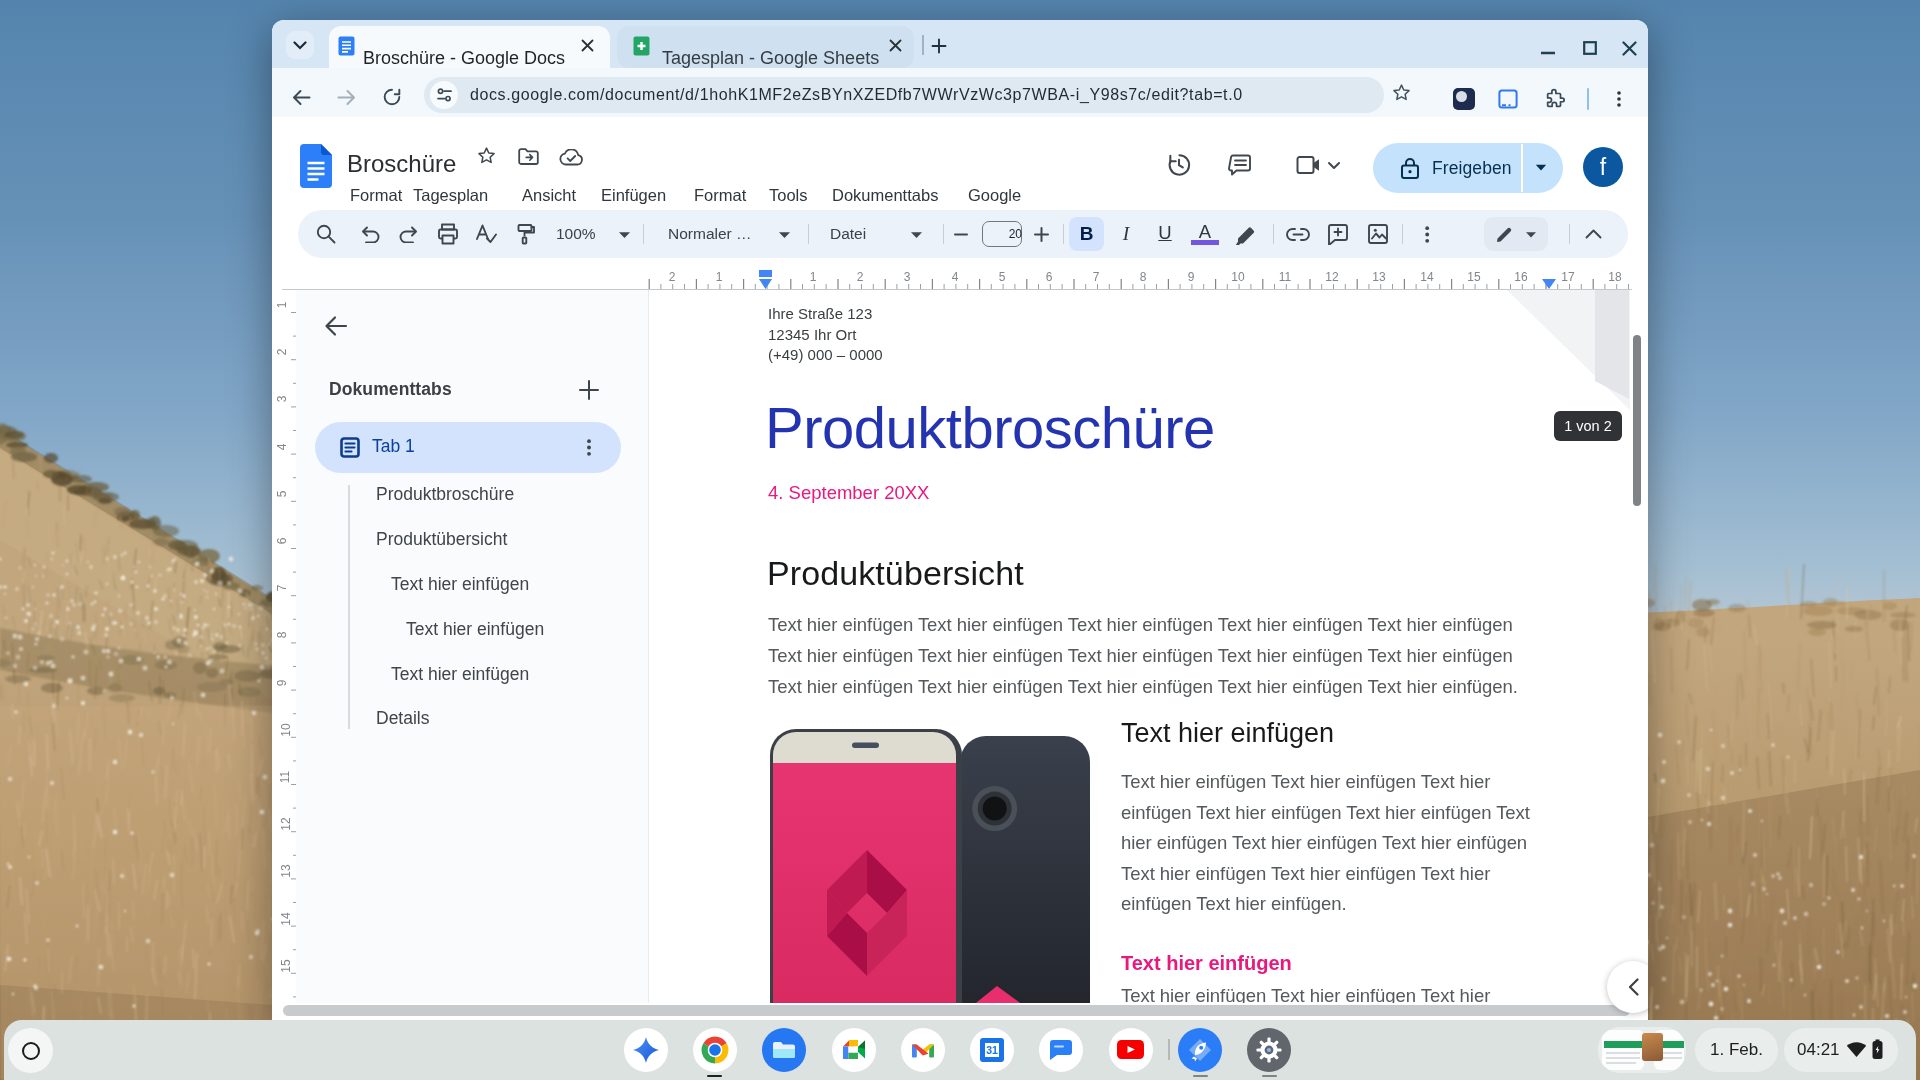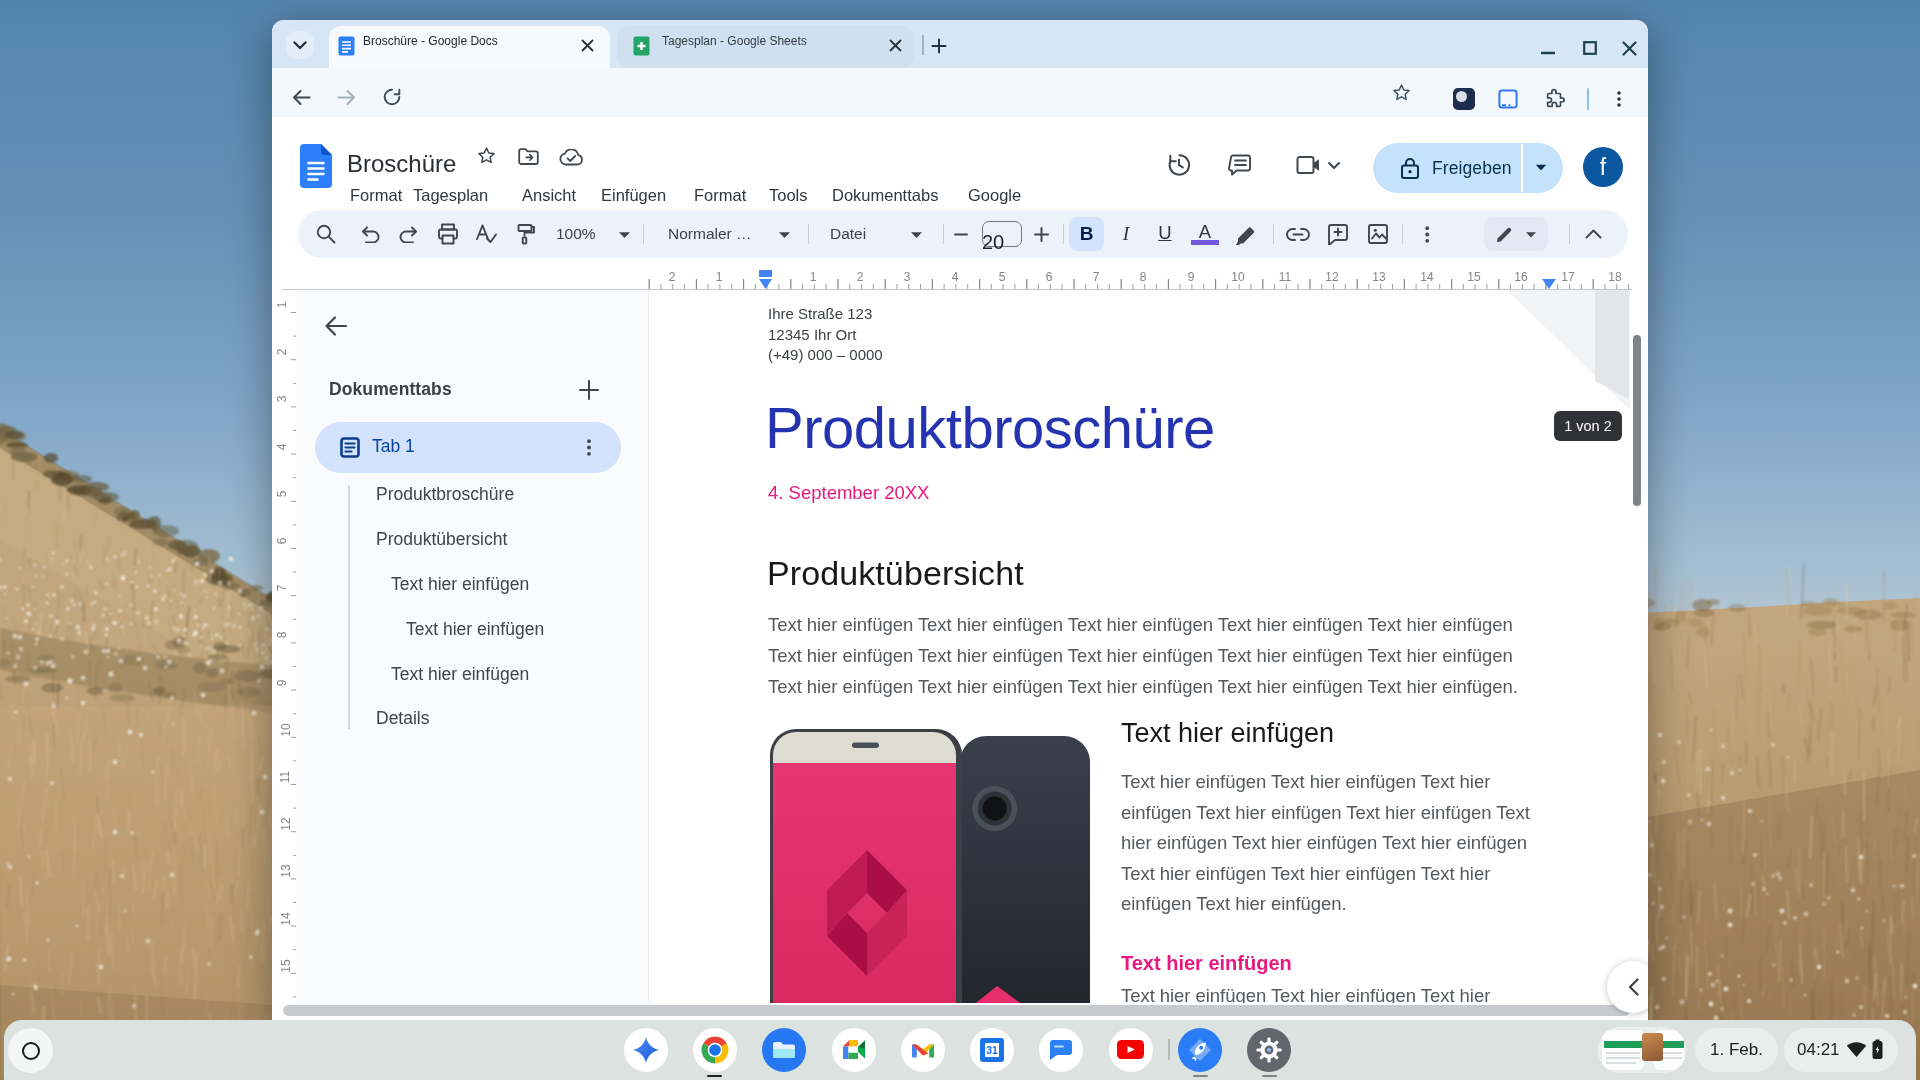--- a/index.html
+++ b/index.html
@@ -6,21 +6,21 @@
   html,body { width:1920px; height:1080px; overflow:hidden; font-family:"Liberation Sans",sans-serif; }
   .abs { position:absolute; }
   #stage { position:relative; width:1920px; height:1080px; overflow:hidden; background:#87a7c2; }
   svg { display:block; }
   #win { left:272px; top:20px; width:1376px; height:1000px; border-radius:12px 12px 0 0;
     overflow:hidden; background:#fff; box-shadow:0 10px 44px rgba(0,0,0,.38); }
   #tabstrip { left:0; top:0; width:1376px; height:48px; background:#d7e6f4; }
   .tsbtn { left:14px; top:11px; width:28px; height:28px; border-radius:9px; background:#e2edf8; }
   #atab { left:57px; top:6px; width:281px; height:42px; border-radius:12px 12px 0 0; background:#f7fafd; }
   #itab { left:345px; top:6px; width:297px; height:42px; border-radius:12px; background:#cfe1f1; }
-  .tabtitle { font-size:12px; color:#1f2327; line-height:42px; white-space:nowrap; }
+  .tabtitle { font-size:18px; color:#1f2327; line-height:42px; white-space:nowrap;margin-top:17px; }
   #navbar { left:0; top:48px; width:1376px; height:49px; background:#f3f8fc; }
   #omni { left:152px; top:9px; width:960px; height:36px; border-radius:18px; background:#dfe9f2; }
   #omni .circ { position:absolute; left:6px; top:4px; width:28px; height:28px; border-radius:50%; background:#f8fbfd; }
   #url { position:absolute; left:46px; top:0; line-height:36px; font-size:16px; color:#1f2a33; letter-spacing:.6px; white-space:nowrap; }
   #docshead { left:0; top:97px; width:1525px; height:113px; background:#fff; }
   #doctitle { left:75px; top:33px; font-size:24px; color:#2b2f33; }
   .menus { left:78px; top:69px; font-size:16.5px; color:#30373c; }
   .menus span { position:absolute; white-space:nowrap; }
   #share { left:1101px; top:26px; width:190px; height:50px; border-radius:25px; background:#c4e2fc; }
   #avatar { left:1311px; top:30px; width:40px; height:40px; border-radius:50%; background:#0b57a0;
@@ -1731,20 +1731,30 @@
       <svg class="abs" style="left:19px;top:19px" width="21" height="21" viewBox="0 0 21 21">
           <path d="M18.5 10.5 H3 M9.5 4 L3 10.5 L9.5 17" stroke="#3a4b57" stroke-width="2" fill="none" stroke-linecap="round" stroke-linejoin="round"></path>
         </svg>
       <svg class="abs" style="left:64px;top:19px" width="21" height="21" viewBox="0 0 21 21">
           <path d="M2.5 10.5 H18 M11.5 4 L18 10.5 L11.5 17" stroke="#a2b0ba" stroke-width="2" fill="none" stroke-linecap="round" stroke-linejoin="round"></path>
         </svg>
       <svg class="abs" style="left:109px;top:18px" width="22" height="22" viewBox="0 0 24 24">
           <path d="M12 4 a8 8 0 1 0 8 8" stroke="#3a4b57" stroke-width="2.1" fill="none" stroke-linecap="round"></path>
           <path d="M20 4 v5 h-5" fill="none" stroke="#3a4b57" stroke-width="2.1" stroke-linecap="round" stroke-linejoin="round"></path>
         </svg>
+      <div class="abs" id="omni">
+        <div class="circ"></div>
+        <svg style="position:absolute;left:13px;top:11px" width="15" height="14" viewBox="0 0 15 14">
+            <circle cx="3.5" cy="3.2" r="2.1" fill="none" stroke="#3c4a54" stroke-width="1.7"></circle>
+            <path d="M7 3.2 H14" stroke="#3c4a54" stroke-width="1.7" stroke-linecap="round"></path>
+            <circle cx="11" cy="10.6" r="2.1" fill="none" stroke="#3c4a54" stroke-width="1.7"></circle>
+            <path d="M1 10.6 H7.5" stroke="#3c4a54" stroke-width="1.7" stroke-linecap="round"></path>
+          </svg>
+        <div id="url">docs.google.com/document/d/1hohK1MF2eZsBYnXZEDfb7WWrVzWc3p7WBA-i_Y98s7c/edit?tab=t.0</div>
+      </div>
       <svg class="abs" style="left:1120px;top:15px" width="19" height="19" viewBox="0 0 24 24">
           <path d="M12 2.6 l2.9 6.2 6.6 .8 -4.9 4.6 1.3 6.6 -5.9 -3.3 -5.9 3.3 1.3 -6.6 -4.9 -4.6 6.6 -.8 z" fill="none" stroke="#42525e" stroke-width="1.9" stroke-linejoin="round"></path>
         </svg>
       <div class="abs" style="left:1181px;top:20px;width:22px;height:22px;border-radius:5px;background:#1d2c4e"></div>
 
       <div class="abs" style="left:1184px;top:23px;width:11px;height:11px;border-radius:50%;background:#d8dee6"></div>
       <svg class="abs" style="left:1226px;top:21px" width="20" height="20" viewBox="0 0 20 20">
           <rect x="1.4" y="1.4" width="17.2" height="17.2" rx="2.5" fill="none" stroke="#2f7af0" stroke-width="2"></rect>
           <path d="M4 16.2 h4 M10.5 16.2 h2" stroke="#2f7af0" stroke-width="2"></path>
         </svg>
@@ -1852,21 +1862,21 @@
         <div class="tbsep" style="left:510px"></div>
         <div class="tbtext" style="left:532px;top:0">Datei</div>
         <svg class="abs" style="left:612px;top:21px" width="13" height="8" viewBox="0 0 13 8">
           <path d="M1 1.2 L6.5 7 L12 1.2 Z" fill="#40474c"></path>
         </svg>
         <div class="tbsep" style="left:645px"></div>
         <svg class="abs" style="left:656px;top:23px" width="14" height="3" viewBox="0 0 14 3">
           <path d="M1 1.5 H13" stroke="#40474c" stroke-width="2" stroke-linecap="round"></path>
         </svg>
         <div class="abs" style="left:684px;top:11px;width:40px;height:26px;border:1px solid #74777b;border-radius:7px"></div>
-        <div class="abs" style="left:684px;top:8px;width:40px;text-align:left;font-size:20px;color:#1f2328;line-height:48px">20</div>
+        <div class="abs" style="left:684px;top:0;width:40px;text-align:right;font-size:12px;color:#1f2328;line-height:48px">20</div>
         <svg class="abs" style="left:736px;top:17px" width="15" height="15" viewBox="0 0 15 15">
           <path d="M7.5 1 V14 M1 7.5 H14" stroke="#40474c" stroke-width="2" stroke-linecap="round"></path>
         </svg>
         <div class="tbsep" style="left:765px"></div>
         <div class="abs" style="left:771px;top:7px;width:35px;height:34px;border-radius:8px;background:#d3e3fd"></div>
         <div class="abs" style="left:771px;top:0;width:35px;text-align:center;font-weight:bold;font-size:19px;color:#041e49;line-height:48px">B</div>
         <div class="abs" style="left:814px;top:0;width:28px;text-align:center;font-style:italic;font-size:19.5px;color:#30373c;line-height:48px;font-family:'Liberation Serif',serif">I</div>
         <div class="abs" style="left:853px;top:0;width:28px;text-align:center;font-size:18.5px;color:#30373c;line-height:46px;text-decoration:underline">U</div>
         <div class="abs" style="left:893px;top:0;width:28px;text-align:center;font-size:18.5px;color:#30373c;line-height:44px">A</div>
         <div class="abs" style="left:893px;top:30px;width:28px;height:5px;background:#7358df"></div>

